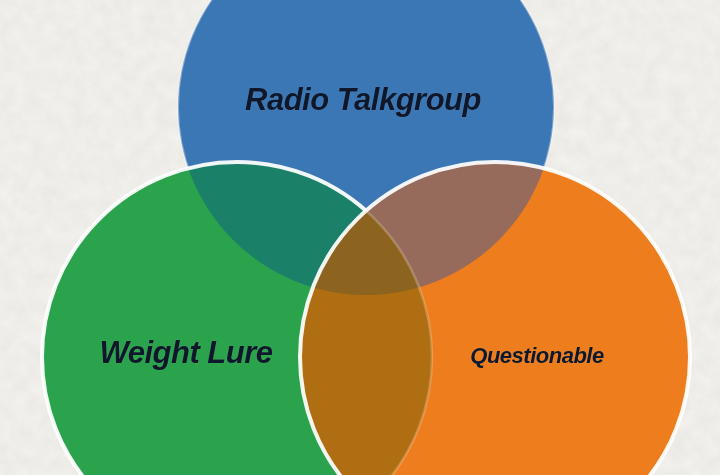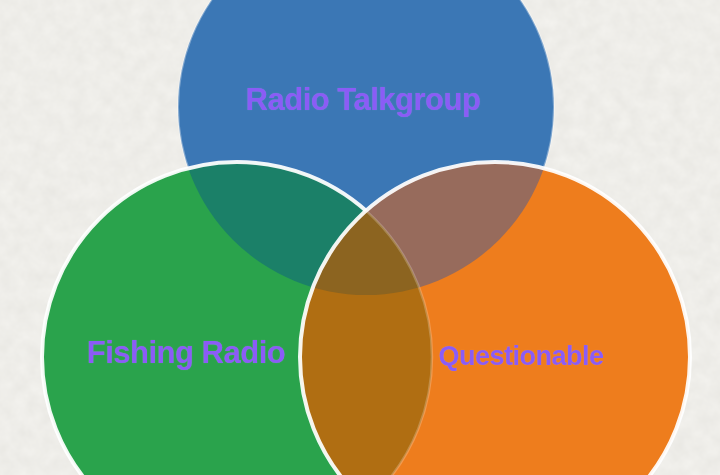--- a/index.html
+++ b/index.html
@@ -17,30 +17,31 @@
   }
   .stage svg {
     position: absolute;
     left: 0;
     top: 0;
     display: block;
   }
   .set-label {
     position: absolute;
     transform: translate(-50%, -50%);
-    color: #8b5cf6;
+    color: #0f172a;
     font-weight: 700;
     letter-spacing: -0.5px;
     white-space: nowrap;
     text-shadow: 0 0 1px rgba(255,255,255,0.25);
+    font-style: italic;
   }
   .set-label .line { display: block; }
   .label-top   { left: 363px; top: 100px; font-size: 31px; line-height: 34px; }
   .label-left  { left: 186px; top: 352px; font-size: 31px; line-height: 33px; }
-  .label-right { left: 521px; top: 356px; font-size: 27px; line-height: 34px; }
+  .label-right { left: 537px; top: 356px; font-size: 22px; line-height: 34px; }
 </style>
 </head>
 <body>
 
 <div class="stage">
 
   <svg width="720" height="475" viewBox="0 0 720 475">
     <defs>
       <clipPath id="clipBlue">
         <circle cx="366" cy="107" r="188"></circle>
@@ -86,20 +87,20 @@
     <circle cx="237" cy="357" r="195" fill="none" stroke="#ffffff" stroke-width="2.5" opacity="0.22"></circle>
 
     <circle cx="495" cy="357" r="195" fill="none" stroke="#ffffff" stroke-width="4" opacity="0.92"></circle>
   </svg>
 
   <div class="set-label label-top">
     <span class="line">Radio Talkgroup</span>
   </div>
 
   <div class="set-label label-left">
-    <span class="line">Fishing Radio</span>
+    <span class="line">Weight Lure</span>
   </div>
 
   <div class="set-label label-right">
     <span class="line">Questionable</span>
   </div>
 
 </div>
 
 </body></html>

